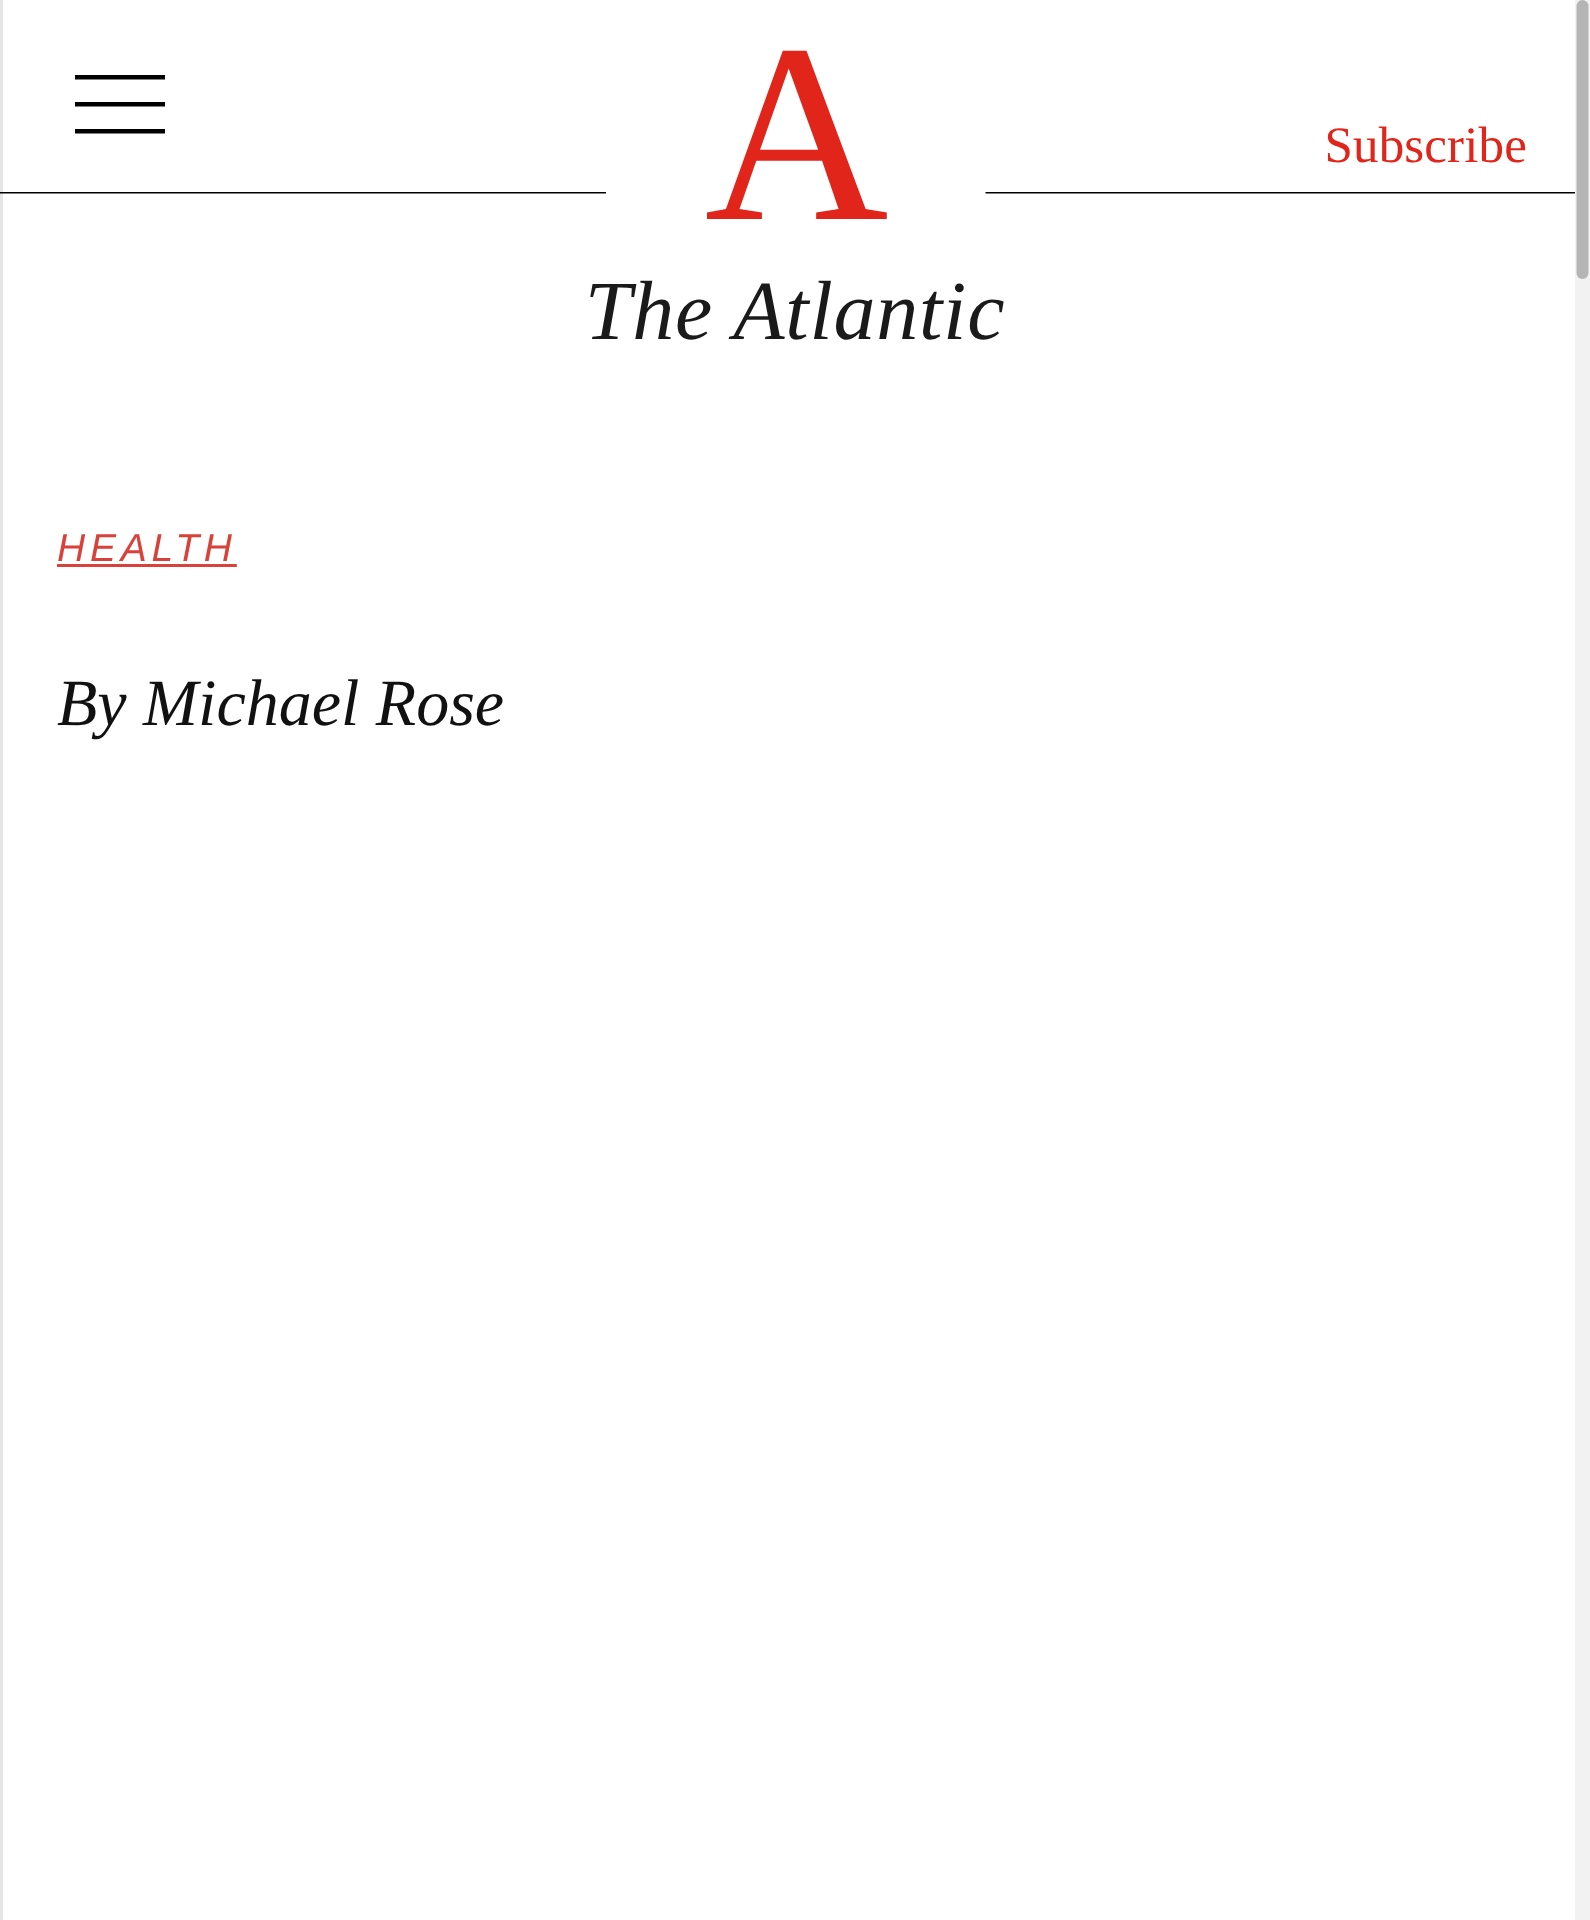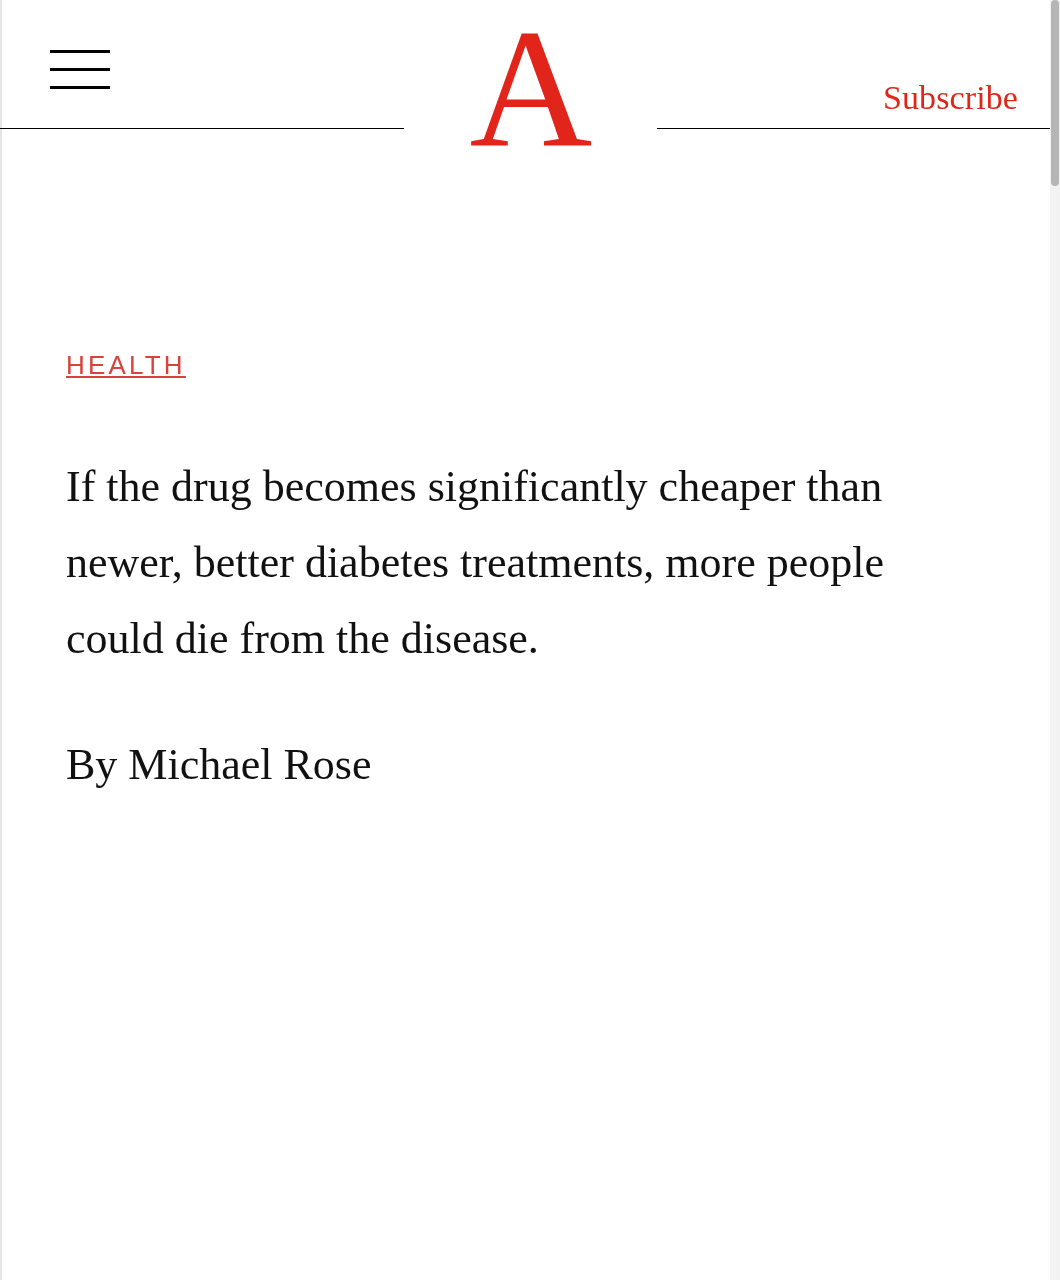--- a/index.html
+++ b/index.html
@@ -97,21 +97,22 @@
     font-family: "Liberation Serif", serif;
     font-style: italic;
     font-size: 56px;
     line-height: 64px;
     color: #1a1a1a;
     letter-spacing: 0.5px;
   }
 
   
   .article {
-    padding: 0 66px;
+    padding: 0 38px;
+    font-style: italic;
   }
 
   .kicker {
     font-family: "Liberation Sans", sans-serif;
     font-size: 26px;
     letter-spacing: 3.2px;
     color: #d8423b;
     margin-top: 92px;
     text-transform: uppercase;
     display: inline-block;
@@ -187,27 +188,27 @@
     <div class="hamburger">
       <span></span>
       <span></span>
       <span></span>
     </div>
 
     <a class="subscribe" href="#">Subscribe</a>
 
     <div class="logo-block">
       <span class="logo-a">A</span>
+      <span class="logo-word">The Atlantic</span>
     </div>
 
   </div>
 
   <div class="article">
     <a class="kicker" href="#">HEALTH</a>
-    <p class="dek">If the drug becomes significantly cheaper than newer, better diabetes treatments, more people could die from the disease.</p>
     <p class="byline">By Michael Rose</p>
   </div>
 
   <div class="scrollbar-track">
     <div class="scrollbar-thumb"></div>
   </div>
 
 </div>
 
 </body></html>

